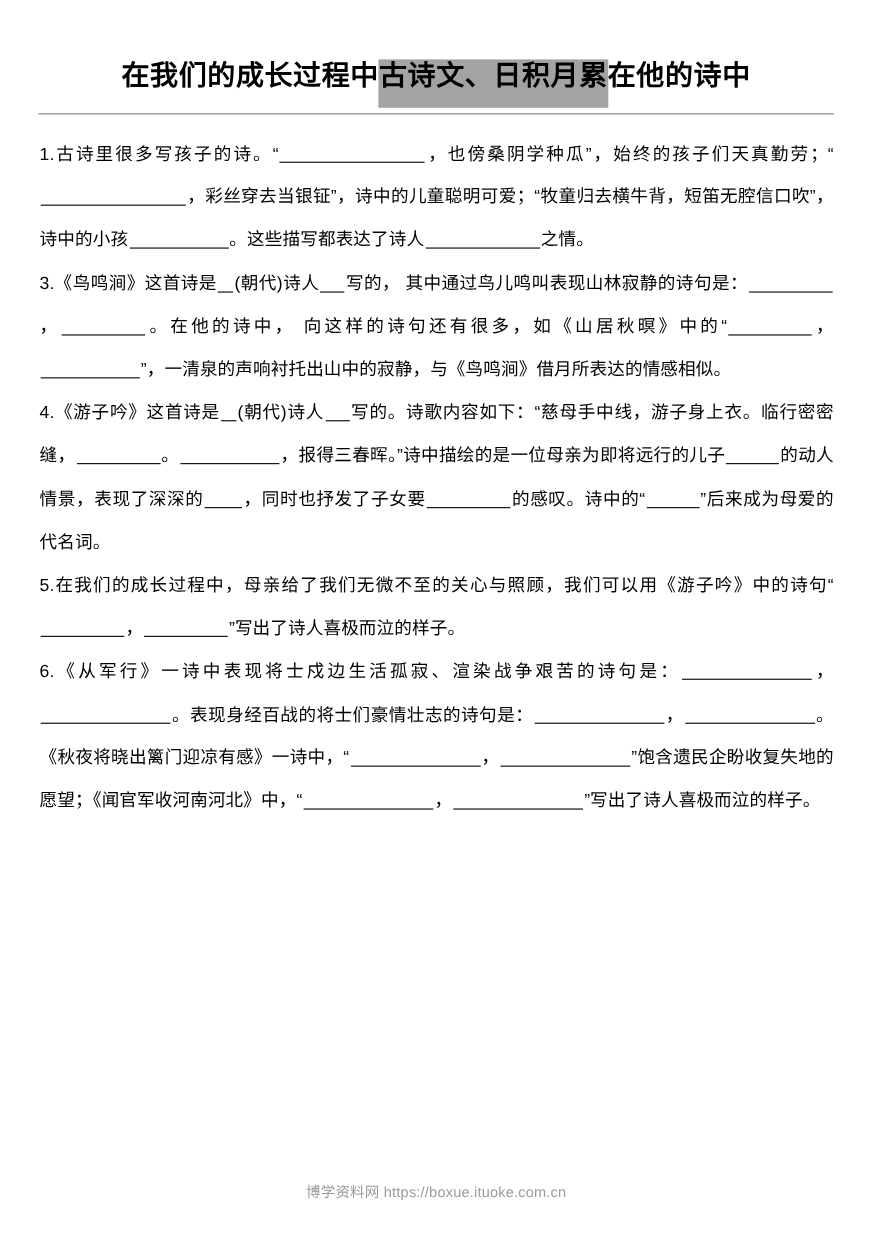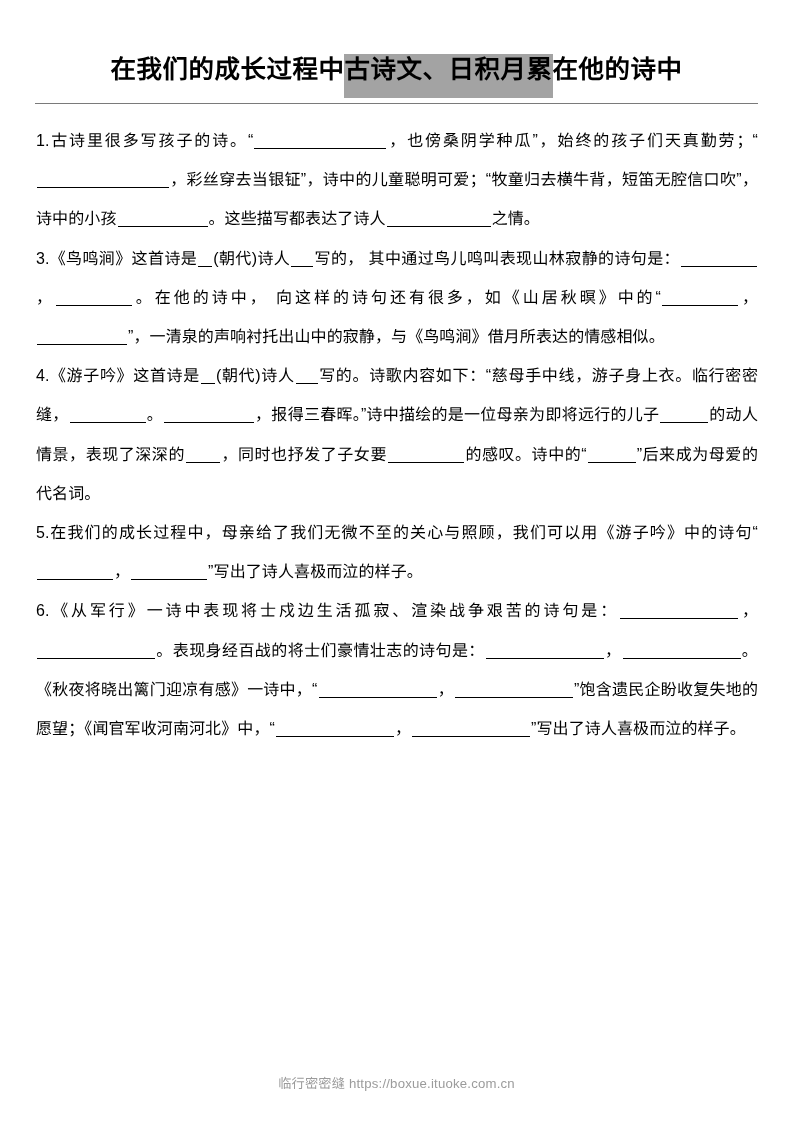--- a/index.html
+++ b/index.html
@@ -128,15 +128,15 @@
     <p class="q"><span class="num">3.</span><span>《鸟鸣涧》这首诗是</span><span class="bl w10"></span><span>(朝代)诗人</span><span class="bl w9"></span><span>写的， 其中通过鸟儿鸣叫表现山林寂静的诗句是：</span><span class="bl w4"></span><span>，</span><span class="bl w4"></span><span>。在他的诗中， 向这样的诗句还有很多，如《山居秋暝》中的“</span><span class="bl w4"></span><span>，</span><span class="bl w5"></span><span>”，一清泉的声响衬托出山中的寂静，与《鸟鸣涧》借月所表达的情感相似。</span></p>
 
     <p class="q"><span class="num">4.</span><span>《游子吟》这首诗是</span><span class="bl w10"></span><span>(朝代)诗人</span><span class="bl w9"></span><span>写的。诗歌内容如下：“慈母手中线，游子身上衣。临行密密缝，</span><span class="bl w4"></span><span>。</span><span class="bl w5"></span><span>，报得三春晖。”诗中描绘的是一位母亲为即将远行的儿子</span><span class="bl w2"></span><span>的动人情景，表现了深深的</span><span class="bl w1"></span><span>，同时也抒发了子女要</span><span class="bl w4"></span><span>的感叹。诗中的“</span><span class="bl w2"></span><span>”后来成为母爱的代名词。</span></p>
 
     <p class="q"><span class="num">5.</span><span>在我们的成长过程中，母亲给了我们无微不至的关心与照顾，我们可以用《游子吟》中的诗句“</span><span class="bl w4"></span><span>，</span><span class="bl w4"></span><span>”写出了诗人喜极而泣的样子。</span></p>
 
     <p class="q"><span class="num">6.</span><span>《从军行》一诗中表现将士戍边生活孤寂、渲染战争艰苦的诗句是：</span><span class="bl w7"></span><span>，</span><span class="bl w7"></span><span>。表现身经百战的将士们豪情壮志的诗句是：</span><span class="bl w7"></span><span>，</span><span class="bl w7"></span><span>。《秋夜将晓出篱门迎凉有感》一诗中，“</span><span class="bl w7"></span><span>，</span><span class="bl w7"></span><span>”饱含遗民企盼收复失地的愿望；《闻官军收河南河北》中，“</span><span class="bl w7"></span><span>，</span><span class="bl w7"></span><span>”写出了诗人喜极而泣的样子。</span></p>
 
   </div>
 
-  <div class="footer">临行密密缝 https://boxue.ituoke.com.cn</div>
+  <div class="footer">博学资料网 https://boxue.ituoke.com.cn</div>
 
 </div>
 
 </body></html>

